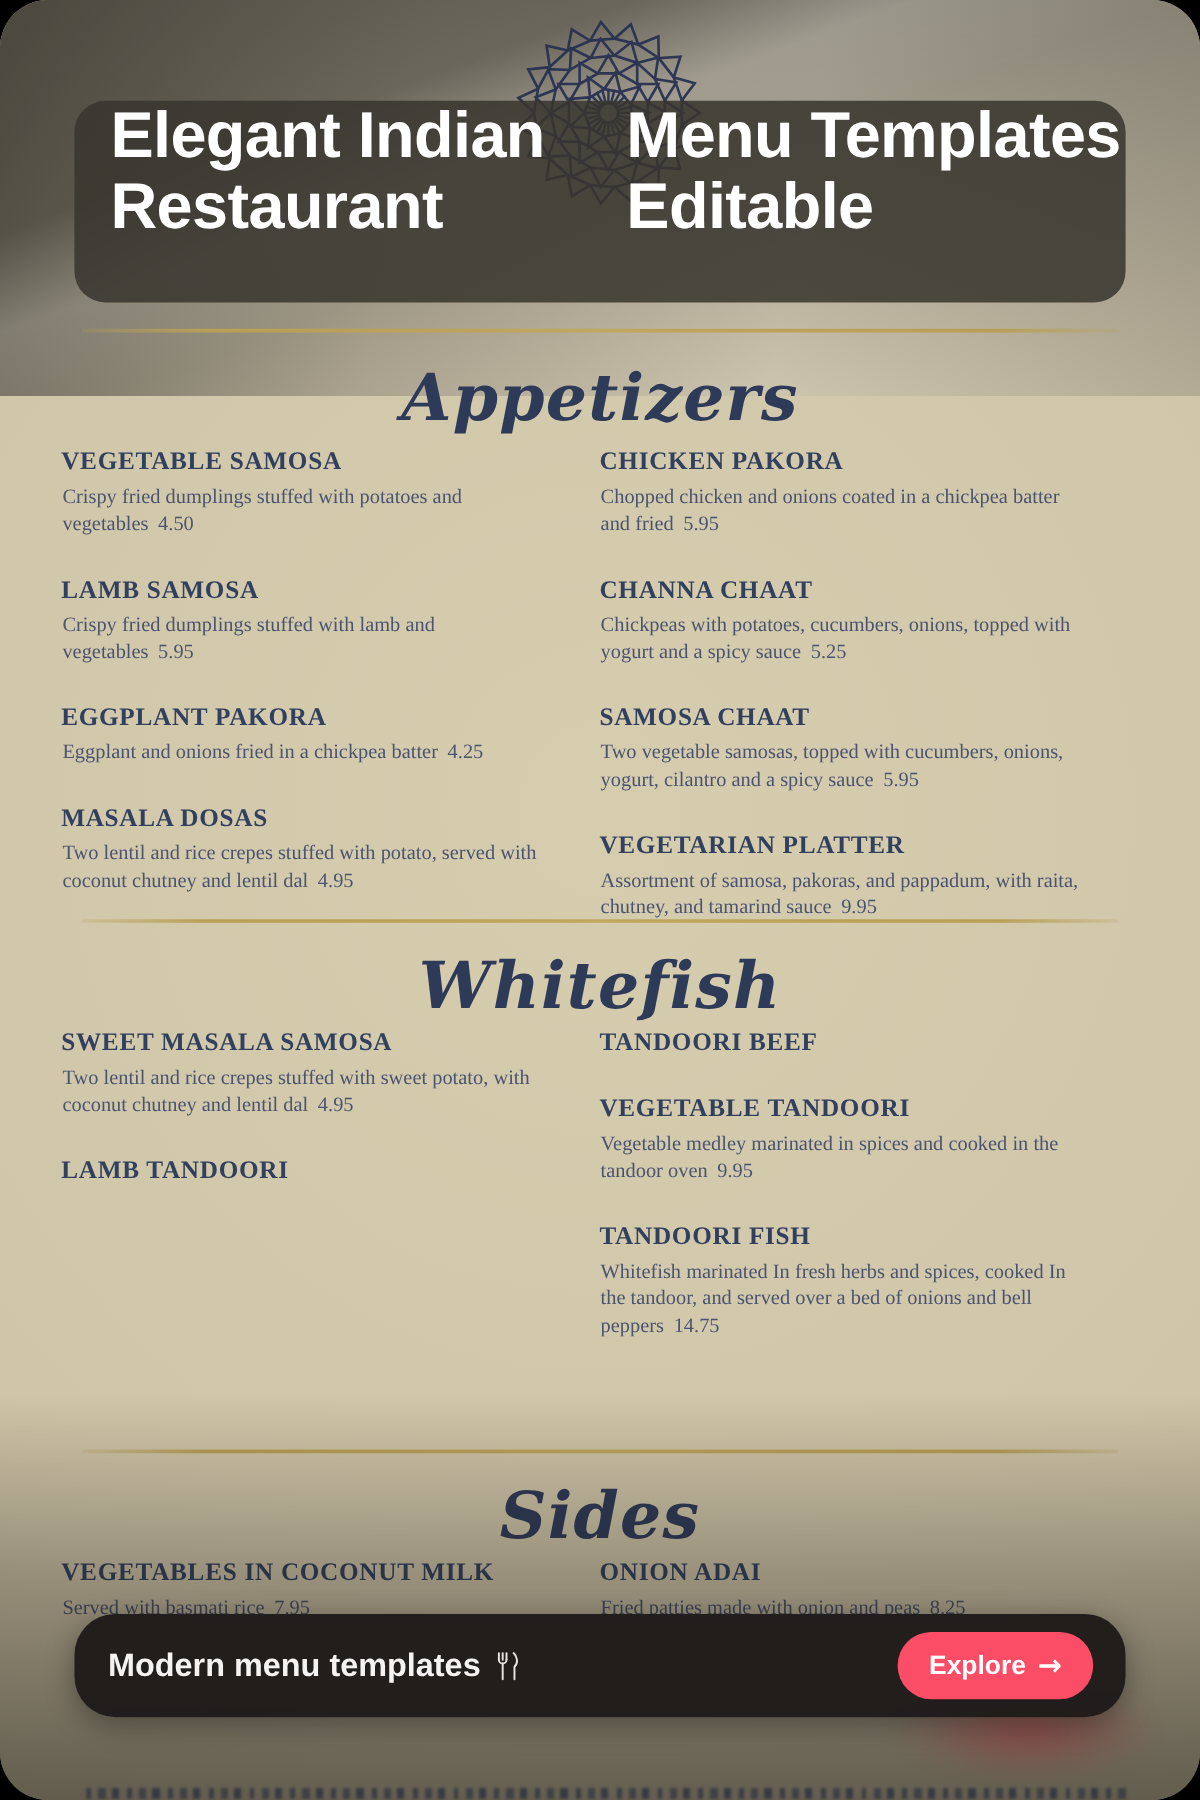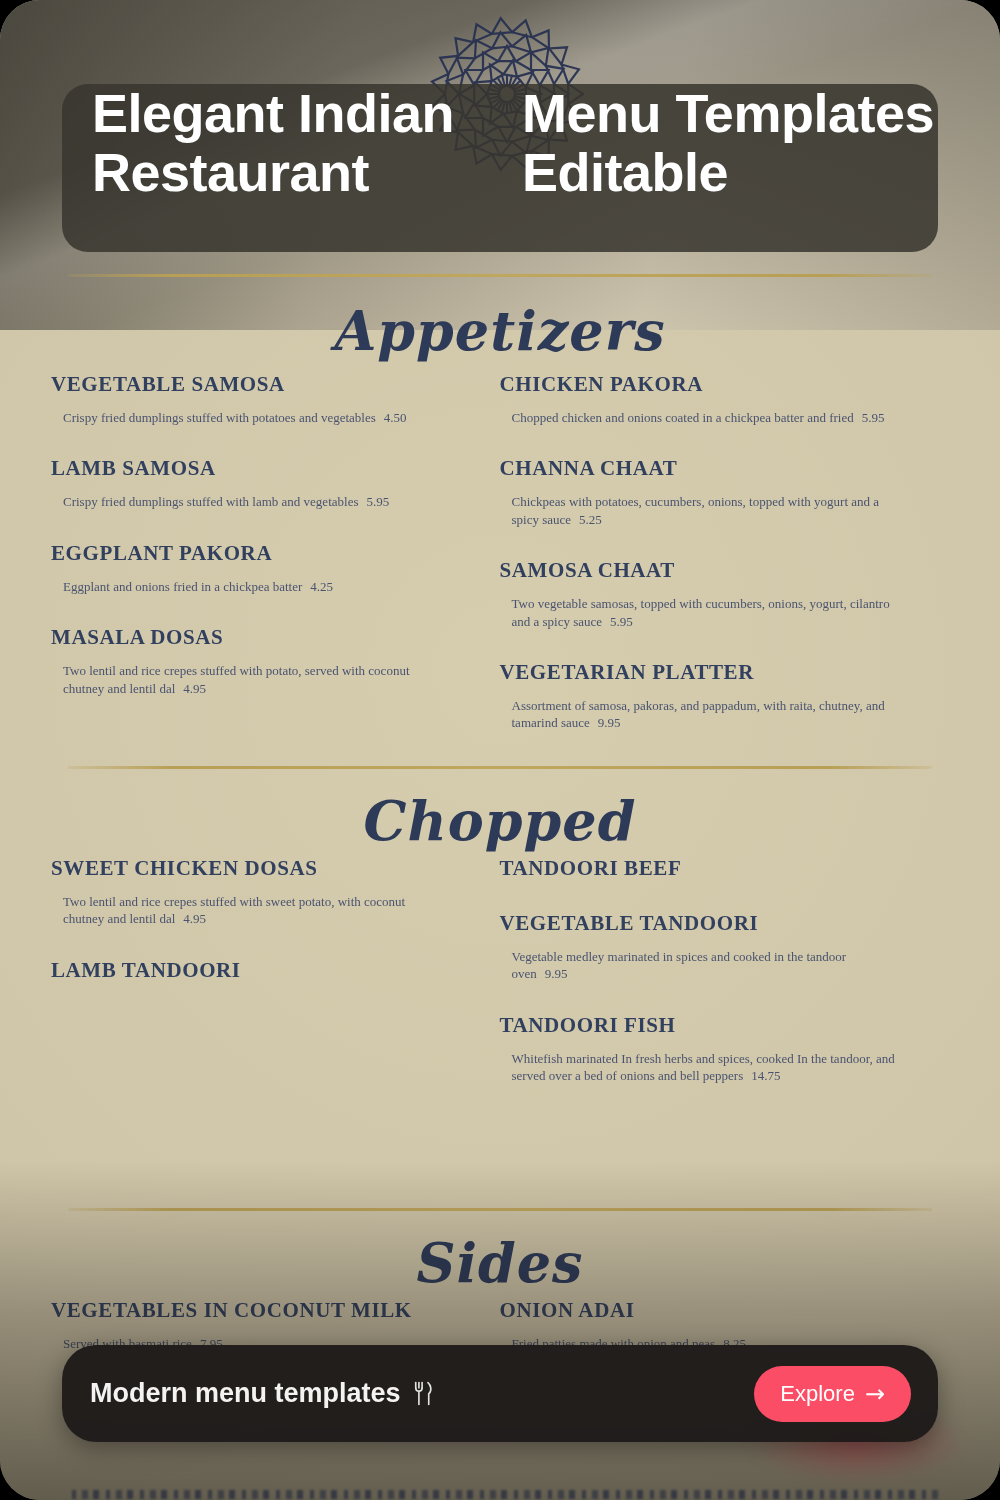--- a/index.html
+++ b/index.html
@@ -62,39 +62,39 @@
     position:absolute;left:0;right:0;box-sizing:border-box;
     padding-left:51px;padding-right:90px;
     display:grid;grid-template-columns:1fr 1fr;column-gap:38px;
   }
   #grid-appetizers{top:372px;} #grid-tandoori{top:856px;} #grid-sides{top:1298px;}
   .menu-item{margin-bottom:30px;}
   .item-name{
     font-size:21px;font-weight:700;color:#31405e;letter-spacing:0.6px;margin-bottom:6px;
   }
   .item-desc{
-    margin:12px;font-size:13px;line-height:1.34;color:#4a5470;
+    margin:1px;font-size:17px;line-height:1.34;color:#4a5470;
   }
   .item-price{margin-left:8px;}
   
   .footer-bar{
-    position:absolute;left:62px;top:1345px;width:876px;height:97px;border-radius:34px;
+    position:absolute;left:62px;top:1345px;width:876px;height:86px;border-radius:34px;
     background:rgba(30,27,26,0.97);
     display:flex;align-items:center;box-sizing:border-box;padding:0 27px 0 28px;
     box-shadow:0 6px 24px rgba(0,0,0,0.35);
   }
   .footer-caption{
     font-family:"Liberation Sans", sans-serif;font-size:27px;font-weight:600;color:#f4f3f2;
     display:flex;align-items:center;gap:12px;
   }
   .utensil-icon{width:20px;height:27px;opacity:.92;}
   .explore-btn{
     margin-left:auto;height:56px;border:none;border-radius:28px;padding:0 26px;cursor:pointer;
     display:flex;align-items:center;gap:10px;
-    font-family:"Liberation Sans", sans-serif;font-weight:400;font-size:22px;color:#fff;
+    font-family:"Liberation Sans", sans-serif;font-weight:700;font-size:22px;color:#fff;
   }
   .explore-arrow{font-size:24px;line-height:1;font-family:"DejaVu Sans", sans-serif;}
 </style>
 </head>
 <body>
 
 <div class="pin">
 
   <div class="photo-top"></div>
 
@@ -222,26 +222,26 @@
         <p class="item-desc"><span>Two vegetable samosas, topped with cucumbers, onions, yogurt, cilantro and a spicy sauce</span><span class="item-price">5.95</span></p>
       </div>
       <div class="menu-item">
         <div class="item-name">VEGETARIAN PLATTER</div>
         <p class="item-desc"><span>Assortment of samosa, pakoras, and pappadum, with raita, chutney, and tamarind sauce</span><span class="item-price">9.95</span></p>
       </div>
     </div>
   </div>
 
   <div class="divider" id="divider-2"></div>
-  <div class="script-head" id="head-tandoori">Chopped</div>
+  <div class="script-head" id="head-tandoori">Whitefish</div>
 
   <div class="menu-grid" id="grid-tandoori">
     <div class="menu-col">
       <div class="menu-item">
-        <div class="item-name">SWEET CHICKEN DOSAS</div>
+        <div class="item-name">SWEET MASALA SAMOSA</div>
         <p class="item-desc"><span>Two lentil and rice crepes stuffed with sweet potato, with coconut chutney and lentil dal</span><span class="item-price">4.95</span></p>
       </div>
       <div class="menu-item">
         <div class="item-name">LAMB TANDOORI</div>
       </div>
     </div>
     <div class="menu-col">
       <div class="menu-item">
         <div class="item-name">TANDOORI BEEF</div>
       </div>

